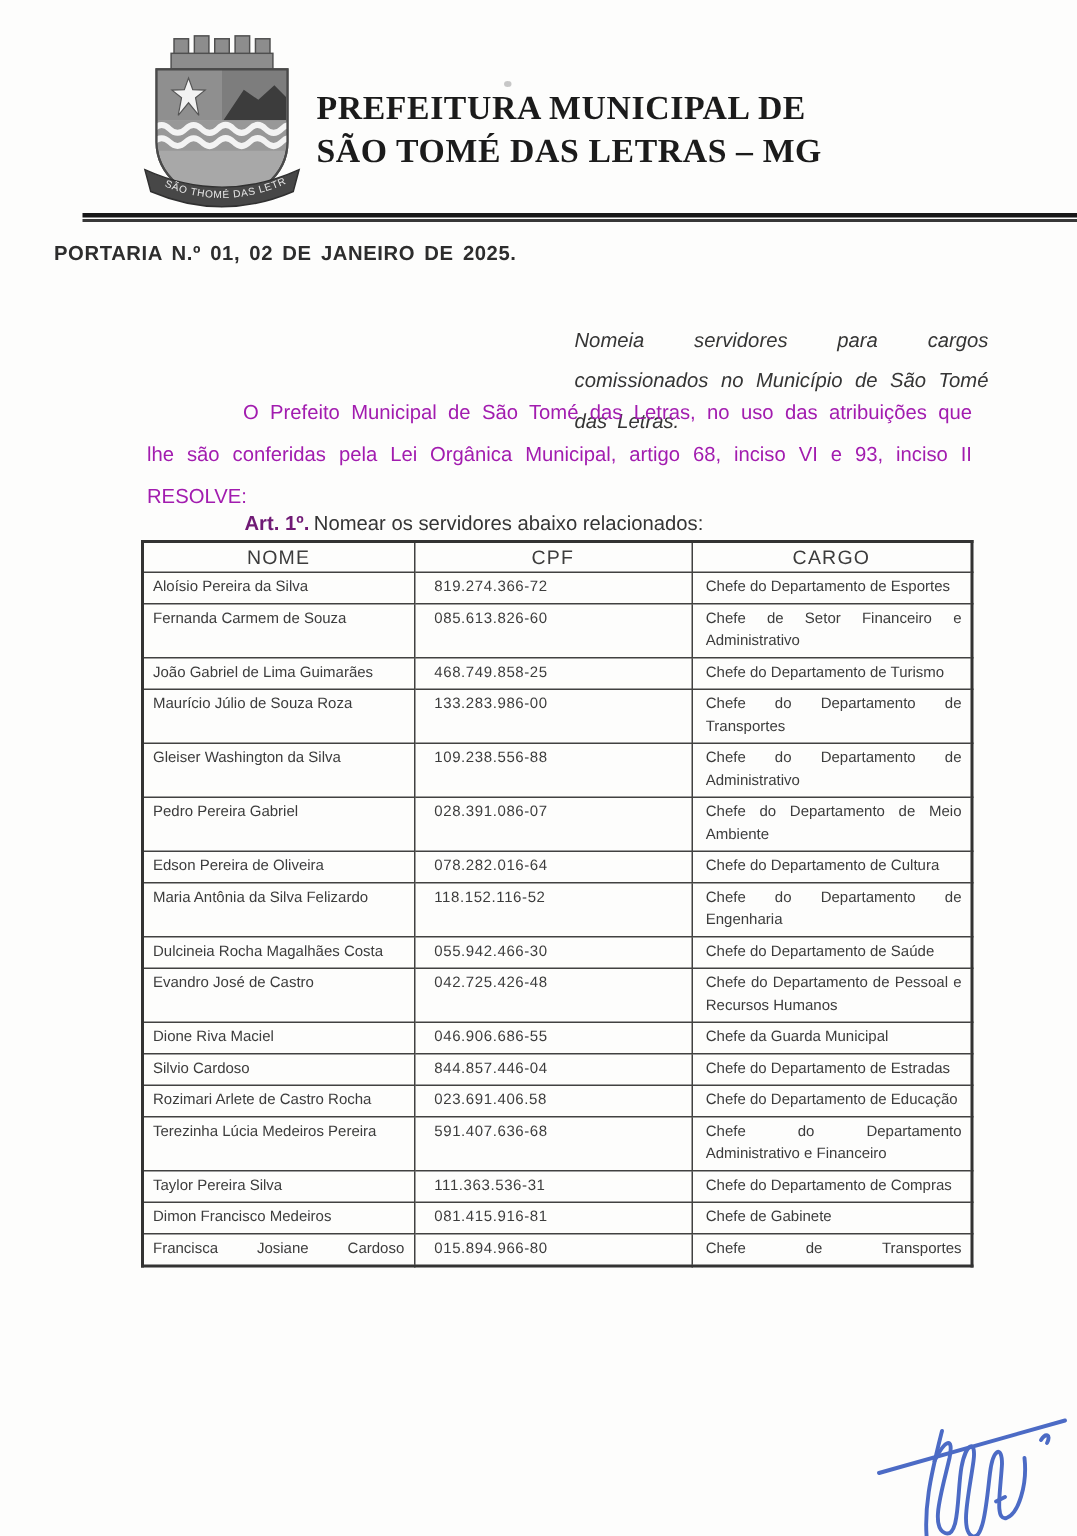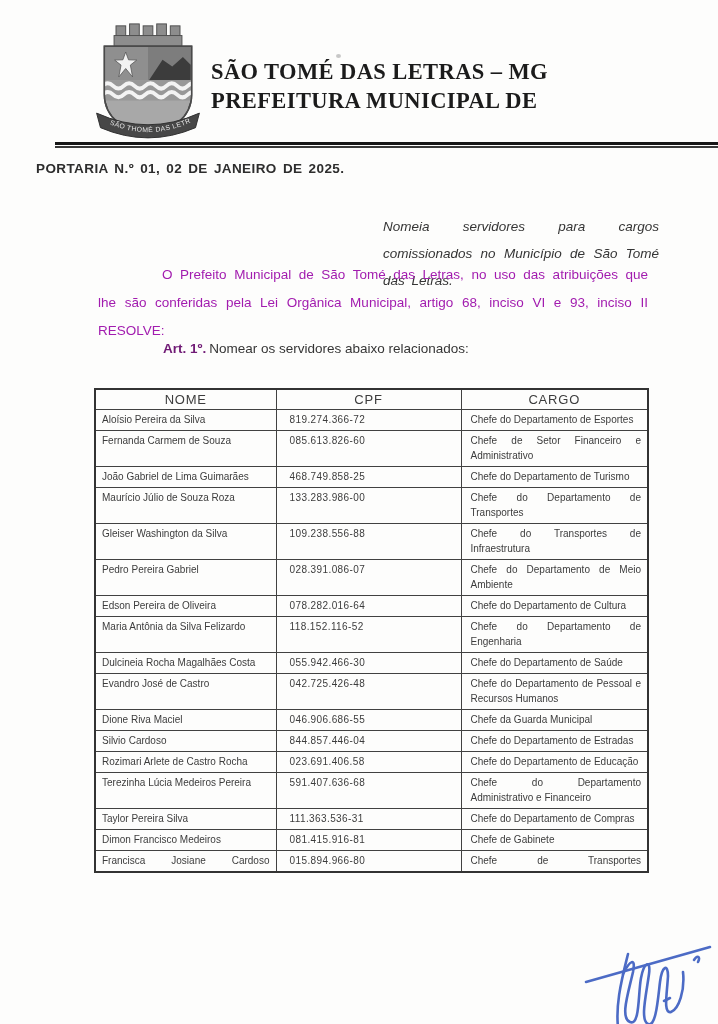--- a/index.html
+++ b/index.html
@@ -30,21 +30,21 @@
   }
   .paragraph {
     position:absolute; left:98px; width:550px; top:261px;
     font-size:13.5px; line-height:28px; text-align:justify; text-align-last:justify;
     text-indent:64px; word-spacing:3px; color:#a21caf;
   }
   .art { position:absolute; left:163px; top:341px; font-size:13.5px; color:#353535; }
   .art .b { font-weight:bold; color:#701a75; }
   .art .t { margin-left:3px; }
   .tbl {
-    position:absolute; left:94px; top:388px; width:553px;
+    position:absolute; left:94px; top:360px; width:553px;
     border-collapse:collapse; border:2px solid #333; table-layout:fixed;
   }
   .tbl th {
     border:1px solid #414141; padding:2px 4px; font-size:13px; font-weight:400;
     letter-spacing:.8px; color:#3c3c3c; text-align:center;
   }
   .tbl td {
     border:1px solid #414141; padding:2px 6px 3px; font-size:10px;
     line-height:15px; vertical-align:top; color:#3c3c3c;
     overflow:hidden;
@@ -94,22 +94,22 @@
     </g>
     <g>
       <path d="M4,95 Q57,119 110,95 L106,110 Q57,131 8,110 Z" fill="#474747" stroke="#303030" stroke-width="1"></path>
       <text font-size="7" fill="#e9e9e9" letter-spacing="0.5" font-family="Liberation Sans, sans-serif">
         <textPath href="#bannerTextPath" startOffset="4%">SÃO THOMÉ DAS LETRAS</textPath>
       </text>
     </g>
   </svg>
 
   <div class="title">
+    <div>PREFEITURA MUNICIPAL DE</div>
     <div>SÃO TOMÉ DAS LETRAS – MG</div>
-    <div>PREFEITURA MUNICIPAL DE</div>
   </div>
 
   <div class="rule">
     <div class="l1"></div>
     <div class="l2"></div>
   </div>
 
   <div class="portaria">PORTARIA N.º 01, 02 DE JANEIRO DE 2025.</div>
 
   <div class="epigraph">Nomeia servidores para cargos comissionados no Município de São Tomé das Letras.</div>
@@ -150,21 +150,21 @@
       <td class="c-cargo">Chefe do Departamento de Turismo</td>
     </tr>
         <tr>
       <td class="c-nome">Maurício Júlio de Souza Roza</td>
       <td class="c-cpf">133.283.986-00</td>
       <td class="c-cargo">Chefe do Departamento de Transportes</td>
     </tr>
         <tr>
       <td class="c-nome">Gleiser Washington da Silva</td>
       <td class="c-cpf">109.238.556-88</td>
-      <td class="c-cargo">Chefe do Transportes de Infraestrutura</td>
+      <td class="c-cargo">Chefe do Departamento de Administrativo</td>
     </tr>
         <tr>
       <td class="c-nome">Pedro Pereira Gabriel</td>
       <td class="c-cpf">028.391.086-07</td>
       <td class="c-cargo">Chefe do Departamento de Meio Ambiente</td>
     </tr>
         <tr>
       <td class="c-nome">Edson Pereira de Oliveira</td>
       <td class="c-cpf">078.282.016-64</td>
       <td class="c-cargo">Chefe do Departamento de Cultura</td>

